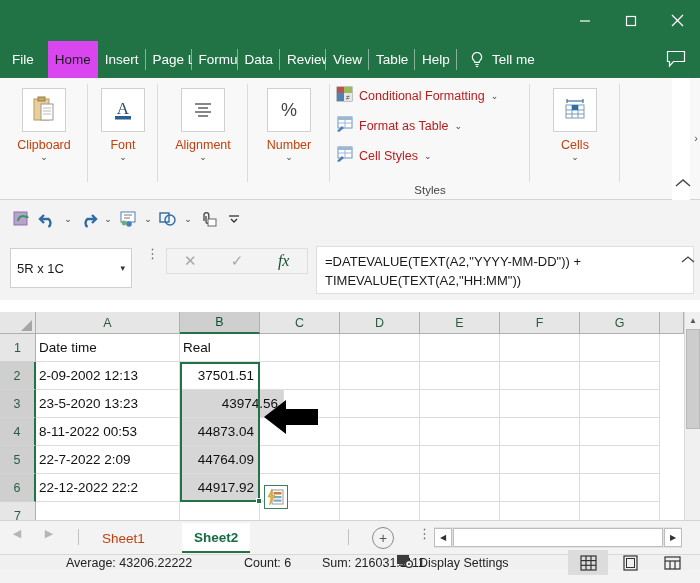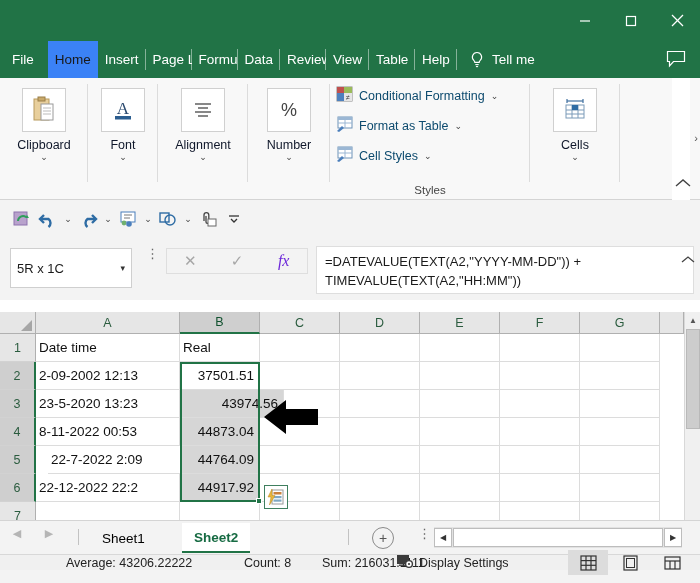--- a/index.html
+++ b/index.html
@@ -31,21 +31,21 @@
   .rtab {
     color: #ffffff; font-size: 13.5px; display: flex; align-items: center;
     padding: 0 7px; white-space: nowrap; position: relative; overflow: hidden;
   }
   .rtab.first { padding-left: 12px; padding-right: 14px; }
   .rtab.sep::after {
     content: ""; position: absolute; right: 0; top: 8px; bottom: 8px;
     width: 1px; background: rgba(255,255,255,0.45);
   }
   .rtab.active {
-    background: #3b82f6; color: #1a1a1a;
+    background: #d946ef; color: #1a1a1a;
   }
   .rtab.clipped { max-width: 46px; }
   .tellme-wrap { display: flex; align-items: center; gap: 7px; padding-left: 12px; }
   .bulb { width: 16px; height: 18px; }
   .tell-label { color: #fff; font-size: 13.5px; }
   .comment-ic { position: absolute; right: 14px; top: 9px; }
 
   
   .ribbon {
     position: absolute; left: 0; top: 78px; width: 700px; height: 122px;
@@ -55,27 +55,27 @@
     position: absolute; top: 0; height: 122px;
     display: flex; flex-direction: column; align-items: center;
   }
   .group .gsep {
     position: absolute; right: 0; top: 6px; height: 98px; width: 1px; background: #dcdcdc;
   }
   .bigbtn {
     margin-top: 10px; width: 44px; height: 44px; border: 1px solid #d0d0d0;
     background: #ffffff; display: flex; align-items: center; justify-content: center;
   }
-  .glabel { margin-top: 6px; font-size: 12.5px; color: #0f172a; }
+  .glabel { margin-top: 6px; font-size: 12.5px; color: #c2410c; }
   .gchev { margin-top: 1px; font-size: 9px; color: #444; line-height: 8px; }
 
   
   .stylesgroup { position: absolute; left: 330px; top: 0; width: 200px; height: 122px; }
   .srow { display: flex; align-items: center; gap: 6px; height: 24px; margin-left: 6px; margin-top: 6px; }
-  .srow .slabel { font-size: 12.5px; color: #0c4a6e; white-space: nowrap; }
+  .srow .slabel { font-size: 12.5px; color: #b91c1c; white-space: nowrap; }
   .srow .schev { font-size: 9px; color: #444; }
   .groupname {
     position: absolute; bottom: 4px; left: 0; width: 100%; text-align: center;
     font-size: 11.5px; color: #444;
   }
 
   .collapse-arrow { position: absolute; right: 8px; bottom: 6px; color: #333; }
   .more-chev { position: absolute; right: 2px; top: 54px; font-size: 11px; color: #555; }
   .whitecover { position: absolute; right: 10px; top: 0; width: 18px; height: 122px; background: #fff; }
 
@@ -98,21 +98,21 @@
     padding: 0 6px; font-size: 13px; color: #1a1a1a;
   }
   .namebox .nbtext { flex: 1; }
   .namebox .nbchev { font-size: 9px; color: #333; }
   .fdots { position: absolute; left: 146px; top: 13px; width: 10px; color: #666; font-size: 13px; line-height: 6px; letter-spacing: 0; text-align: center; }
   .fbtns {
     position: absolute; left: 166px; top: 10px; width: 142px; height: 26px;
     background: #f3f3f3; border: 1px solid #dedede; display: flex; align-items: center;
   }
   .fbtn { flex: 1; display: flex; align-items: center; justify-content: center; color: #a6a6a6; font-size: 15px; }
-  .fbtn.fx { color: #6d28d9; font-style: italic; font-family: "Liberation Serif", serif; font-size: 16px; }
+  .fbtn.fx { color: #14532d; font-style: italic; font-family: "Liberation Serif", serif; font-size: 16px; }
   .finput {
     position: absolute; left: 316px; top: 8px; width: 378px; height: 48px;
     background: #ffffff; border: 1px solid #dedede; padding: 5px 22px 0 8px;
     font-size: 13px; color: #1a1a1a; line-height: 19px; overflow: hidden;
   }
   .fexpand { position: absolute; right: 5px; top: 12px; color: #444; }
 
   
   .grid { position: absolute; left: 0; top: 300px; width: 700px; height: 220px; background: #ffffff; }
   .colhdr { position: absolute; left: 0; top: 12px; height: 22px; width: 700px; }
@@ -177,21 +177,21 @@
   
   .sheetbar {
     position: absolute; left: 0; top: 520px; width: 700px; height: 34px;
     background: #f3f3f3; border-top: 1px solid #d4d4d4;
   }
   .navarrows { position: absolute; left: 8px; top: 6px; display: flex; gap: 14px; }
   .navarrow { color: #b5b5b5; font-size: 11px; width: 18px; text-align: center; }
   .tabdiv { position: absolute; top: 8px; width: 1px; height: 16px; background: #c2c2c2; }
   .stab {
     position: absolute; top: 2px; height: 30px; display: flex; align-items: center;
-    padding: 0 12px; font-size: 13.5px; color: #000000;
+    padding: 0 12px; font-size: 13.5px; color: #c2410c;
   }
   .stab.active {
     background: #ffffff; color: #176b43; font-weight: bold;
     border-bottom: 2px solid #217346;
   }
   .addsheet {
     position: absolute; left: 372px; top: 6px; width: 22px; height: 22px;
     border: 1px solid #8a8a8a; border-radius: 50%;
     display: flex; align-items: center; justify-content: center;
     color: #555; font-size: 14px; line-height: 1;
@@ -537,21 +537,21 @@
         <div class="cell" style="left:0;width:144px;">8-11-2022 00:53</div>
         <div class="cell num hl" style="left:144px;width:80px;">44873.04</div>
         <div class="cell" style="left:224px;width:80px;"></div>
         <div class="cell" style="left:304px;width:80px;"></div>
         <div class="cell" style="left:384px;width:80px;"></div>
         <div class="cell" style="left:464px;width:80px;"></div>
         <div class="cell" style="left:544px;width:80px;"></div>
       </div>
 
       <div class="crow">
-        <div class="cell" style="left:0;width:144px;margin-left:12px;">22-7-2022 2:09</div>
+        <div class="cell" style="left:0;width:144px;">22-7-2022 2:09</div>
         <div class="cell num hl" style="left:144px;width:80px;">44764.09</div>
         <div class="cell" style="left:224px;width:80px;"></div>
         <div class="cell" style="left:304px;width:80px;"></div>
         <div class="cell" style="left:384px;width:80px;"></div>
         <div class="cell" style="left:464px;width:80px;"></div>
         <div class="cell" style="left:544px;width:80px;"></div>
       </div>
 
       <div class="crow">
         <div class="cell" style="left:0;width:144px;">22-12-2022 22:2</div>
@@ -622,21 +622,21 @@
     <div class="hdots">⋮</div>
     <div class="hscroll">
       <div class="hsarrow">◀</div>
       <div class="hsthumb"></div>
       <div class="hsarrow">▶</div>
     </div>
   </div>
 
   <div class="statusbar">
     <div class="stat" style="position:absolute;left:66px;">Average: 43206.22222</div>
-    <div class="stat" style="position:absolute;left:244px;">Count: 8</div>
+    <div class="stat" style="position:absolute;left:244px;">Count: 6</div>
     <div class="stat" style="position:absolute;left:322px;">Sum: 216031.1111</div>
 
     <div class="ds-wrap">
       <span>
         <svg width="18" height="16" viewBox="0 0 18 16">
           <rect x="1" y="2" width="12" height="9" fill="#3b3b3b"></rect>
           <rect x="3" y="11.5" width="8" height="1.4" fill="#3b3b3b"></rect>
           <circle cx="13" cy="11" r="3.4" fill="#fff" stroke="#3b3b3b" stroke-width="1.4"></circle>
           <circle cx="13" cy="11" r="1.1" fill="#3b3b3b"></circle>
         </svg>

